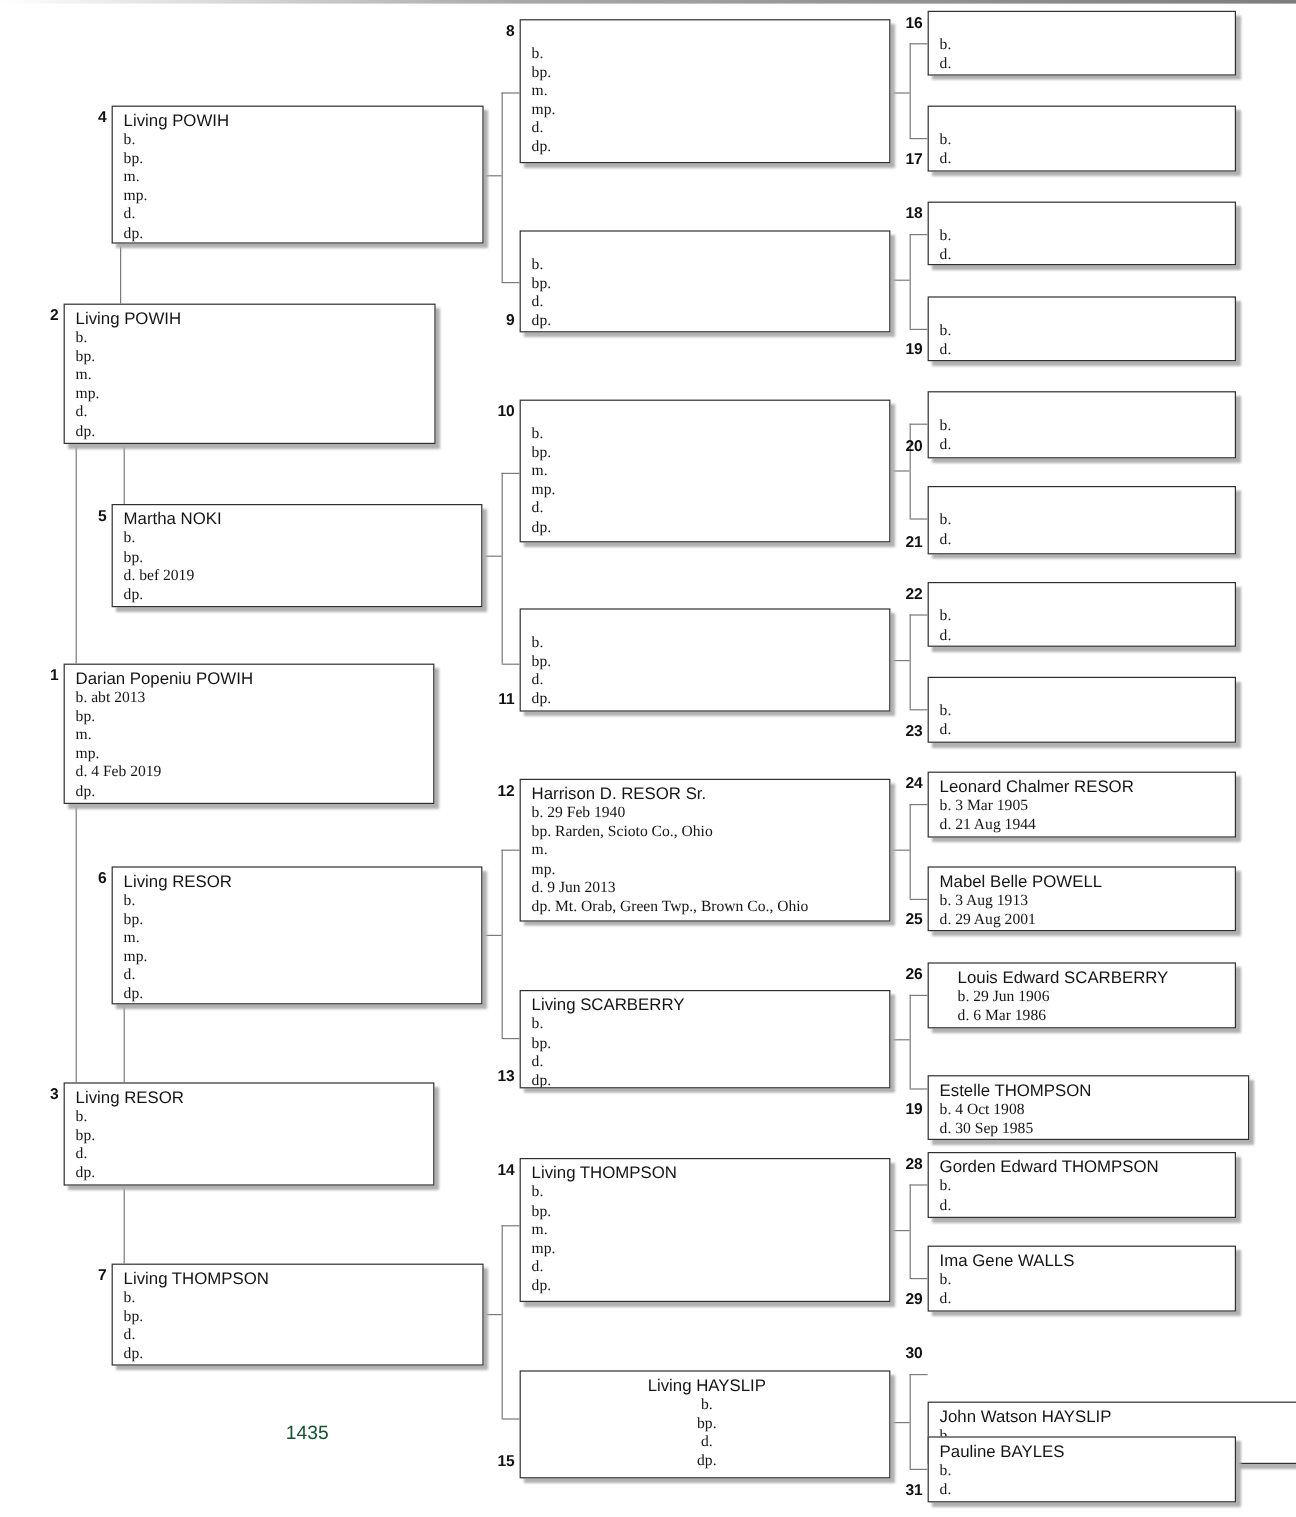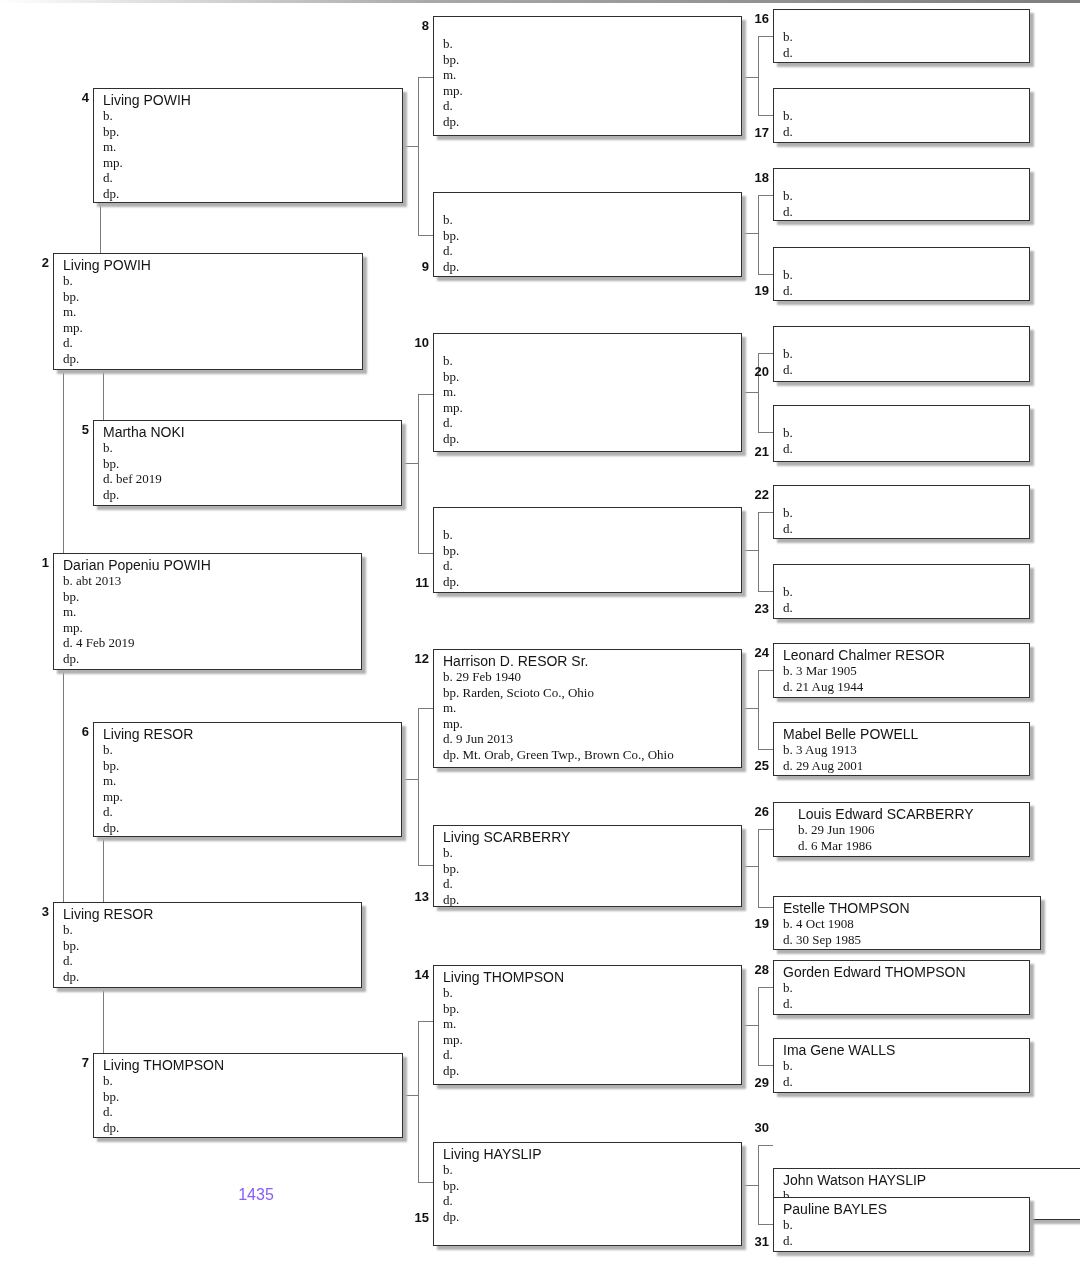--- a/index.html
+++ b/index.html
@@ -69,21 +69,21 @@
     background: #7a7a7a;
   }
   .page-number {
     position: absolute;
     left: 216px;
     top: 1186px;
     width: 80px;
     text-align: center;
     font-family: "Liberation Sans", sans-serif;
     font-size: 16px;
-    color: #8b5cf6;
+    color: #14532d;
   }
 </style>
 </head>
 <body>
 
 <div class="page">
   <div class="top-bar"></div>
   <div id="tree-canvas">
       <div class="tree-line" style="left: 100px; top: 203px; width: 1px; height: 50px;"></div>
       <div class="tree-line" style="left: 103px; top: 370px; width: 1px; height: 50px;"></div>
@@ -260,21 +260,21 @@
       <div class="person-box" style="left: 433px; top: 965px; width: 309px; height: 120px;">
         <div class="person-name">Living THOMPSON</div>
         <div class="person-field">b.</div>
         <div class="person-field">bp.</div>
         <div class="person-field">m.</div>
         <div class="person-field">mp.</div>
         <div class="person-field">d.</div>
         <div class="person-field">dp.</div>
       </div>
       <div class="person-number" style="left: 403px; top: 967px;">14</div>
-      <div class="person-box" style="left: 433px; top: 1142px; width: 309px; height: 104px;">
+      <div class="person-box" style="left: 433px; top: 1142px; width: 309px; height: 90px; text-align: center;">
         <div class="person-name">Living HAYSLIP</div>
         <div class="person-field">b.</div>
         <div class="person-field">bp.</div>
         <div class="person-field">d.</div>
         <div class="person-field">dp.</div>
       </div>
       <div class="person-number" style="left: 403px; top: 1210px;">15</div>
       <div class="person-box" style="left: 773px; top: 9px; width: 257px; height: 54px;">
         <div class="person-name"></div>
         <div class="person-field">b.</div>

